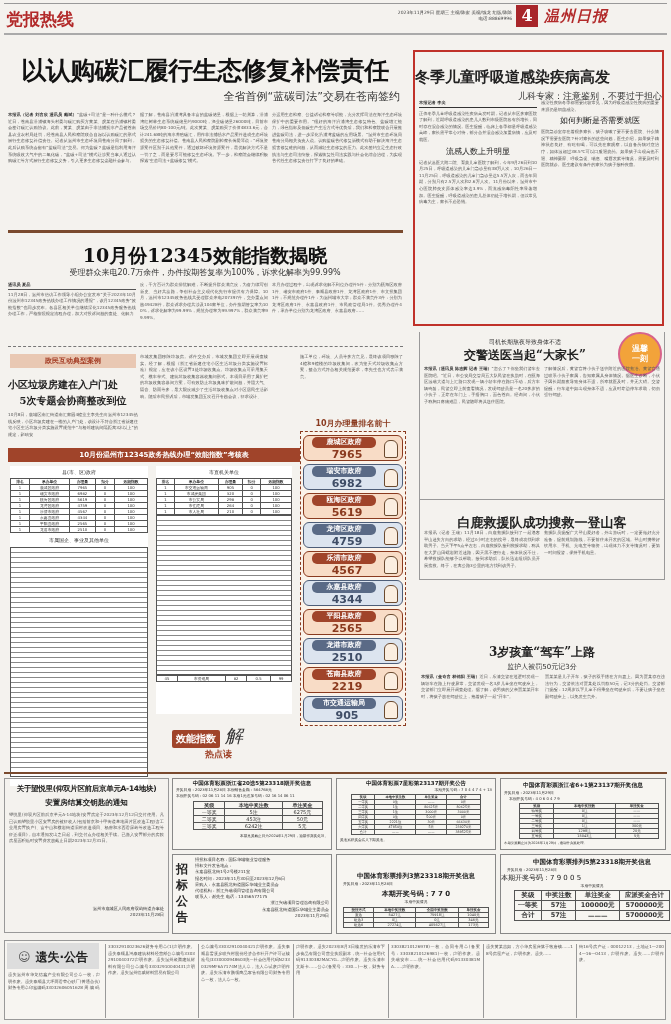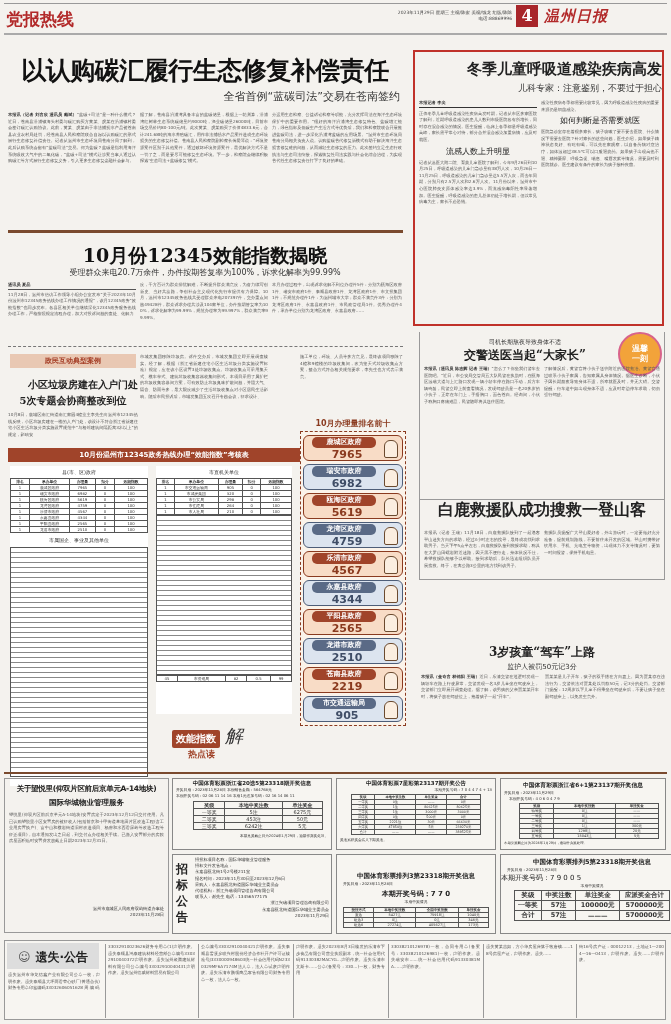--- a/index.html
+++ b/index.html
@@ -49,21 +49,21 @@
 <div class="hr" style="left:8px;top:230px;width:395px;height:3px;background:#7a4a2e"></div>
 
 <div class="abs serif" style="left:10px;top:243px;width:390px;text-align:center;font-size:19px;font-weight:bold;color:#111">10月份12345效能指数揭晓</div>
 <div class="abs" style="left:10px;top:267px;width:390px;text-align:center;font-size:8px;color:#333">受理群众来电20.7万余件，办件按期答复率为100%，诉求化解率为99.99%</div>
 <div class="abs txt" style="left:8px;top:282px;width:128px;height:60px"><div style="font-weight:bold;color:#333;border-bottom:0.5px solid #555;margin-bottom:2px">通讯员 夏晶</div><span>11月28日，温州市信访工作领导小组办公室发布“关于2023年10月份温州市12345政务热线办理工作情况的通报”，该月12345政务“效能指数”也同步发布。各县区相关单位继续深化12345政务服务热线办理工作，严格按照规定流程办理，加大对投诉问题的查处、化解力</span></div>
 <div class="abs txt" style="left:140px;top:282px;width:128px;height:60px">度，千方百计为群众排忧解难，不断提升群众满意度，为奋力续写创新史、当好共富路，争创社会主义现代化先行市提供有力保障。10月，温州市12345政务热线共受理群众来电207397件，交办重点问题49428件，群众诉求办理共涉及104家单位，办件按期答复率为100%，诉求化解率为99.99%，规范办理率为99.997%，群众满意率99.99%。</div>
 <div class="abs txt" style="left:272px;top:282px;width:130px;height:60px">本月办理过程中，出现诉求化解不到位办理件5件：分别为瓯海区政府1件、瑞安市政府1件、泰顺县政府1件、龙湾区政府1件、市文投集团1件；不规范办理件1件：为温州城市大学；群众不满意件3件：分别为龙湾区政府1件、永嘉县政府1件、市民政管理局1件。优秀办理件4件，承办单位分别为龙湾区政府、永嘉县政府……</div>
 <div class="hr" style="left:8px;top:346px;width:395px;height:1px;border-top:1px dashed #777;background:none"></div>
 
 <div class="abs" style="left:10px;top:354px;width:126px;height:14px;background:#e9c8b3;color:#a33a22;font-size:7px;font-weight:bold;text-align:center;line-height:14px">政民互动典型案例</div>
-<div class="abs serif" style="left:8px;top:378px;width:130px;text-align:right;font-size:10px;font-weight:bold">小区垃圾房建在入户门处</div>
+<div class="abs serif" style="left:8px;top:378px;width:130px;text-align:left;font-size:10px;font-weight:bold">小区垃圾房建在入户门处</div>
 <div class="abs serif" style="left:8px;top:394px;width:130px;text-align:center;font-size:10px;font-weight:bold">5次专题会协商整改到位</div>
 <div class="abs txt" style="left:8px;top:412px;width:130px;height:32px">10月8日，鹿城区南汇街道南汇家园4幢业主李先生向温州市12345热线反映，小区垃圾房建在一楼的入户门处，该设计不符合浙江省新建住宅小区生活垃圾分类实施设置规范中“与相邻建筑间隔距离3米以上”的规定，影响安</div>
 <div class="abs txt" style="left:140px;top:354px;width:128px;height:90px">市城发集团移除垃圾房。诉件交办后，市城发集团立即开展调查核实。经了解，根据《浙江省新建住宅小区生活垃圾分类实施设置标准》规定，应在该小区设置3处垃圾收集点。垃圾收集点可采用集天式、模车亭式、建筑垃圾收集容器收集间形式。本项目采用了属护栏的垃圾收集容器间方案，可有效防止垃圾臭味扩散问题，并阻大气、隔音、防雨等多，最大限度减少了生活垃圾收集点对小区居民生活影响。随后市民投诉后，市城发集团五次召开专题会议，征求设计、</div>
 <div class="abs txt" style="left:272px;top:354px;width:26px;height:58px"></div>
 <div class="abs txt" style="left:300px;top:354px;width:103px;height:60px">施工单位，环境、人员等多方意见，最终该项目移除了4幢和9幢楼的垃圾收集间，改为篷天式垃圾收集点方案，整合方式符合相关规范要求，李先生也方式表示满意。</div>
 
 <div class="abs" style="left:8px;top:448px;width:312px;height:14px;background:#a0442a;color:#fff;font-size:7px;font-weight:bold;text-align:center;line-height:14px">10月份温州市12345政务热线办理“效能指数”考核表</div>
 <div class="abs" style="left:10px;top:466px;width:138px;height:320px;background:#fff">
   <div style="font-size:5px;text-align:center;padding:3px 0;color:#333">县(市、区)政府</div>
   <table class="tbl">
@@ -193,21 +193,21 @@
           <td>82</td>
           <td>0.5</td>
           <td>99</td>
         </tr>
       </tbody>
     </table>
 </div>
 <div class="abs" style="left:172px;top:724px;width:120px;height:40px">
   <span style="display:inline-block;background:#a0442a;color:#fff;font-size:10px;font-weight:bold;padding:2px 4px;border-radius:2px">效能指数</span>
   <span style="font-size:18px;color:#333;font-style:italic">解</span>
-  <div style="font-size:9px;color:#a0442a;font-weight:bold;margin-left:16px">热点读</div>
+  <div style="font-size:9px;color:#a0442a;font-weight:bold;margin-left:33px">热点读</div>
 </div>
 
 <div class="abs" style="left:300px;top:418px;width:106px;height:348px">
   <div style="font-size:8px;font-weight:bold;color:#8a3a1f;text-align:center;margin-bottom:2px">10月办理量排名前十</div>
   <div style="border:1.5px dashed #8a3a1f;padding:3px 2px;background:#fbf3ea">
     <div class="rank-item brown">
         <div class="rank-name">鹿城区政府</div>
         <div class="rank-val">7965</div>
         <div class="rank-icon"></div>
       </div>
@@ -253,21 +253,21 @@
       </div>
     <div class="rank-item blue" style="margin-bottom:0">
         <div class="rank-name">市交通运输局</div>
         <div class="rank-val">905</div>
         <div class="rank-icon"></div>
       </div>
   </div>
 </div>
 
 <div class="abs" style="left:413px;top:50px;width:251px;height:276px;border:2px solid #c0322a">
-  <div class="serif" style="text-align:right;font-size:15px;font-weight:bold;margin-top:8px">冬季儿童呼吸道感染疾病高发</div>
+  <div class="serif" style="text-align:left;font-size:15px;font-weight:bold;margin-top:16px">冬季儿童呼吸道感染疾病高发</div>
   <div style="text-align:right;font-size:9px;color:#333;margin-top:3px">儿科专家：注意鉴别，不要过于担心</div>
   <div class="txt" style="position:absolute;left:4px;top:48px;width:118px;height:222px">
     <div style="color:#333;font-weight:bold;border-bottom:0.8px solid #333;margin-bottom:3px">本报记者 李尖</div>
     <span>正值冬季儿童呼吸道感染性疾病高发时期，记者从市区多家医院了解到，近期呼吸道感染的患儿人数到市级医院各有所增长，同时存在混合感染的情况。医生提醒，临床上各季都是呼吸道感染高峰，家长需平常心对待，部分合并混合感染加重病情，应及时就医。</span>
     <div class="serif" style="font-size:8px;line-height:12px;text-align:center;color:#222;margin:2px 0">流感人数上升明显</div>
     <span>记者从温医大附二院、育英儿童医院了解到，今年9月26日到10月25日，呼吸道感染的儿童门急诊量有38万人次，10月26日—11月25日，呼吸道感染的儿童门急诊量达5.5万人次，而去年同期，分别只有2.5万人次和2.6万人次。11月份以来，温州市中心医院肺炎支原体感染率达3.9%，而流感病毒阳性率显著增加。医生提醒，呼吸道感染的患儿总体仍处于增长期，但以常见病毒为主，家长不必恐慌。</span>
   </div>
   <div class="txt" style="position:absolute;left:126px;top:48px;width:118px;height:222px">
     <span>感染性疾病冬季都需要比较常见，因为呼吸道感染性疾病的重要来源仍是细菌感染。</span>
     <div class="serif" style="font-size:8px;line-height:12px;text-align:center;color:#222;margin:2px 0">如何判断是否需要就医</div>
@@ -280,35 +280,35 @@
   <div class="serif" style="position:absolute;left:20px;top:15px;width:170px;font-size:12px;font-weight:bold;text-align:center">交警送医当起“大家长”</div>
   <div style="position:absolute;left:198px;top:0;width:44px;height:44px;border-radius:50%;background:#f2a33a;border:2px solid #d8638a;color:#fff;font-size:8px;font-weight:bold;text-align:center;padding-top:10px;line-height:10px">
     <div>温馨</div>
     <div>一刻</div>
   </div>
   <div class="txt" style="position:absolute;left:4px;top:34px;width:116px;height:130px"><b style="color:#333">本报讯（通讯员 陈志辉 记者 王瑞）</b><span>“怎么了？你坐我们警车去医院吧。”近日，市公安局交管局五大队民警在执勤时，在瓯海区温瑞大道与上汇路口发现一辆小轿车停在路口不动，后方车辆鸣笛，民警立即上前查看情况，发现驾驶员是一名20多岁的小伙子，正靠在车门上，手捂胸口，面色苍白。经询问，小伙子称胸口疼痛难忍，民警随即将其送往医院。</span></div>
   <div class="txt" style="position:absolute;left:124px;top:34px;width:116px;height:130px">了解情况后，黄警官将小伙子送往附近的医院救治。黄警官通过联系小伙子家属，告知家属其身体情况。据医生诊断，小伙子因长期熬夜导致身体不适，所幸就医及时，并无大碍。交警提醒：行车途中如出现身体不适，应及时靠边停车求助，切勿强行驾驶。</div>
 </div>
 
 <div class="abs" style="left:419px;top:500px;width:246px;height:80px;border:1px solid #999;border-top:none">
-  <div class="serif" style="text-align:center;font-size:16px;font-weight:bold;">白鹿救援队成功搜救一登山客</div>
+  <div class="serif" style="text-align:center;font-size:13px;font-weight:bold;margin-top:14px">白鹿救援队成功搜救一登山客</div>
   <div class="txt" style="position:absolute;left:4px;top:30px;width:116px;height:46px"><span>本报讯（记者 王瑞）11月18日，白鹿救援队接到了一起遇客登山迷失方向的求助，经过3小时左右的搜寻，最终成功找到求助男子。</span><span>当天下午5点半左右，白鹿救援队接到救援求助，称其在大罗山田螺岩附近迷路，因天黑不便行走，身体状况不佳，希望救援队能够予以帮助。接到求助后，队长迅速组织队员开展搜救。终于，在离公路3公里的地方找到该男子。</span></div>
   <div class="txt" style="position:absolute;left:124px;top:30px;width:116px;height:46px">救援队员提醒广大登山爱好者，外出游玩时，一定要做好充分准备，提前规划路线，不要前往未开发的区域。登山时携带好饮用水、手机、充电宝等物资，出现体力不支等情况时，要第一时间报警，保持手机电量。</div>
 </div>
 
 <div class="abs serif" style="left:419px;top:644px;width:246px;text-align:center;font-size:12px;font-weight:bold">3岁孩童“驾车”上路</div>
 <div class="abs" style="left:419px;top:662px;width:246px;text-align:center;font-size:7px;color:#333">监护人被罚50元记3分</div>
 <div class="abs txt" style="left:421px;top:674px;width:118px;height:96px"><b style="color:#333">本报讯（金奇言 林锦阳 王瑞）</b><span>近日，乐清交警在巡逻时发现一辆轿车在路上行驶异常，交警发现一名3岁儿童坐在驾驶座上，交警部门立即展开调查处理。据了解，该男孩的父亲贾某某开车时，将孩子放在驾驶位上，抱着孩子一起“开车”。</span></div>
 <div class="abs txt" style="left:545px;top:674px;width:120px;height:96px">贾某某是儿子开车，孩子的双手搭在方向盘上。因为贾某存在违法行为，交警依法对贾某处以罚款50元，记3分的处罚。交警部门提醒：12周岁以下儿童不得乘坐在驾驶座后，不要让孩子坐在副驾驶座上，以免发生意外。</div>
 
 <div class="hr" style="left:4px;top:772px;width:663px;height:2px;background:#7a4a2e"></div>
 
 <div class="abs" style="left:4px;top:778px;width:165px;height:155px;border:1px solid #999">
   <div style="font-size:7.5px;font-weight:bold;text-align:center;margin-top:5px;letter-spacing:-0.3px">关于望悦里(仰双片区前后京单元A-14地块)</div>
-  <div style="font-size:7.5px;font-weight:bold;text-align:center;margin-top:4px">国际华城物业管理服务</div>
+  <div style="font-size:7.5px;font-weight:bold;text-align:center;margin-top:4px">安置房结算交钥匙的通知</div>
   <div class="txt" style="padding:4px 4px 0;height:98px">望悦里(仰双片区前后京单元A-14地块)安置房定于2023年12月12日交付使用。凡已认购望悦里小区安置房的被征收人(包括前京和十甲街道基地田片区改造工程(含工业用房置换户)、富中山和横岩街道旧村改造项目、杨府和水西岙屏岭等改造工程等征迁项目)，自本通知发出之日起，到交付点办理相关手续。已缴入安置部分的房款房屋面积临时安置费发放截止日期2023年12月31日。</div>
   <div class="small" style="text-align:right;padding-right:4px">温州市鹿城区人民政府双屿街道办事处</div>
   <div class="small" style="text-align:right;padding-right:4px">2023年11月28日</div>
 </div>
 
 <div class="box" style="left:172px;top:778px;width:160px;height:72px">
   <div class="lot-title" style="font-size:5.5px;margin-top:1px">中国体育彩票浙江省20选5第23318期开奖信息</div>
   <div class="small" style="font-size:3.8px;padding:0 3px"><span>开奖日期：2023年11月28日</span> <span>本期销售金额：564768元</span></div>
   <div class="small" style="font-size:3.8px;padding:0 3px"><span>本期开奖号码：02 06 11 14 16</span> <span>本期1元追加号码：02 16 14 06 11</span></div>
   <table class="tbl" style="width:130px;margin:2px 0 0 20px;font-size:5px">

